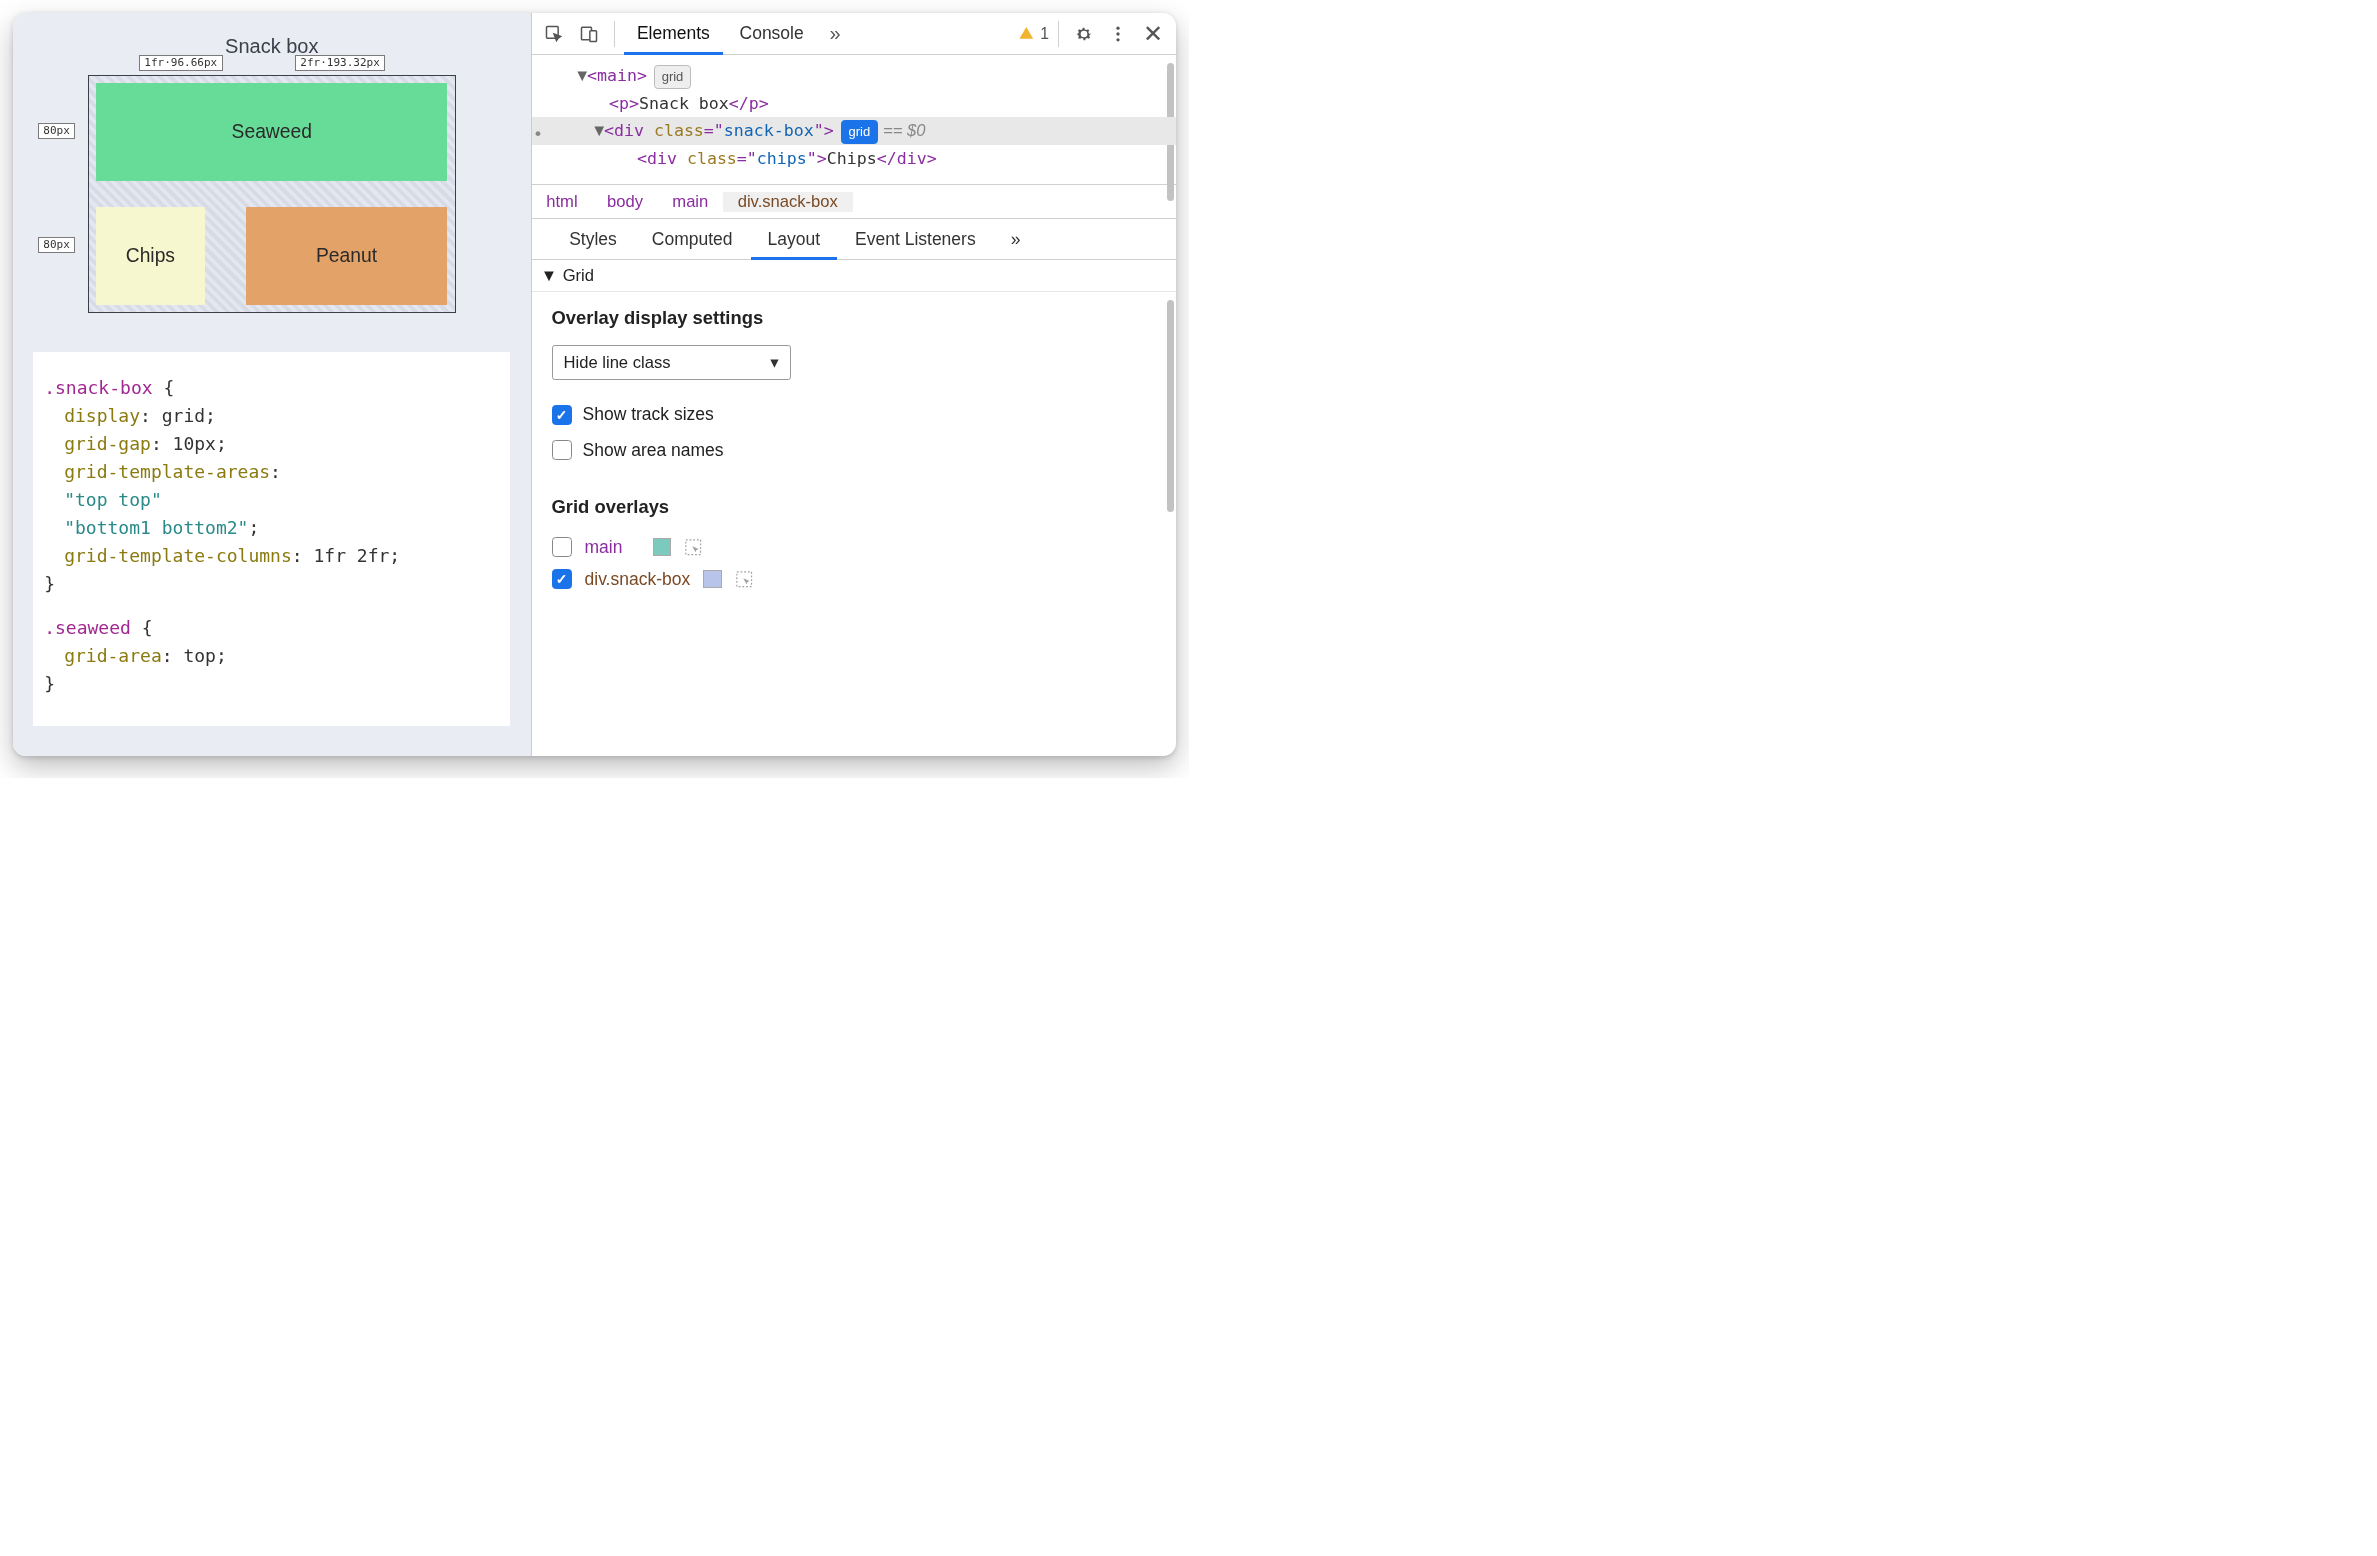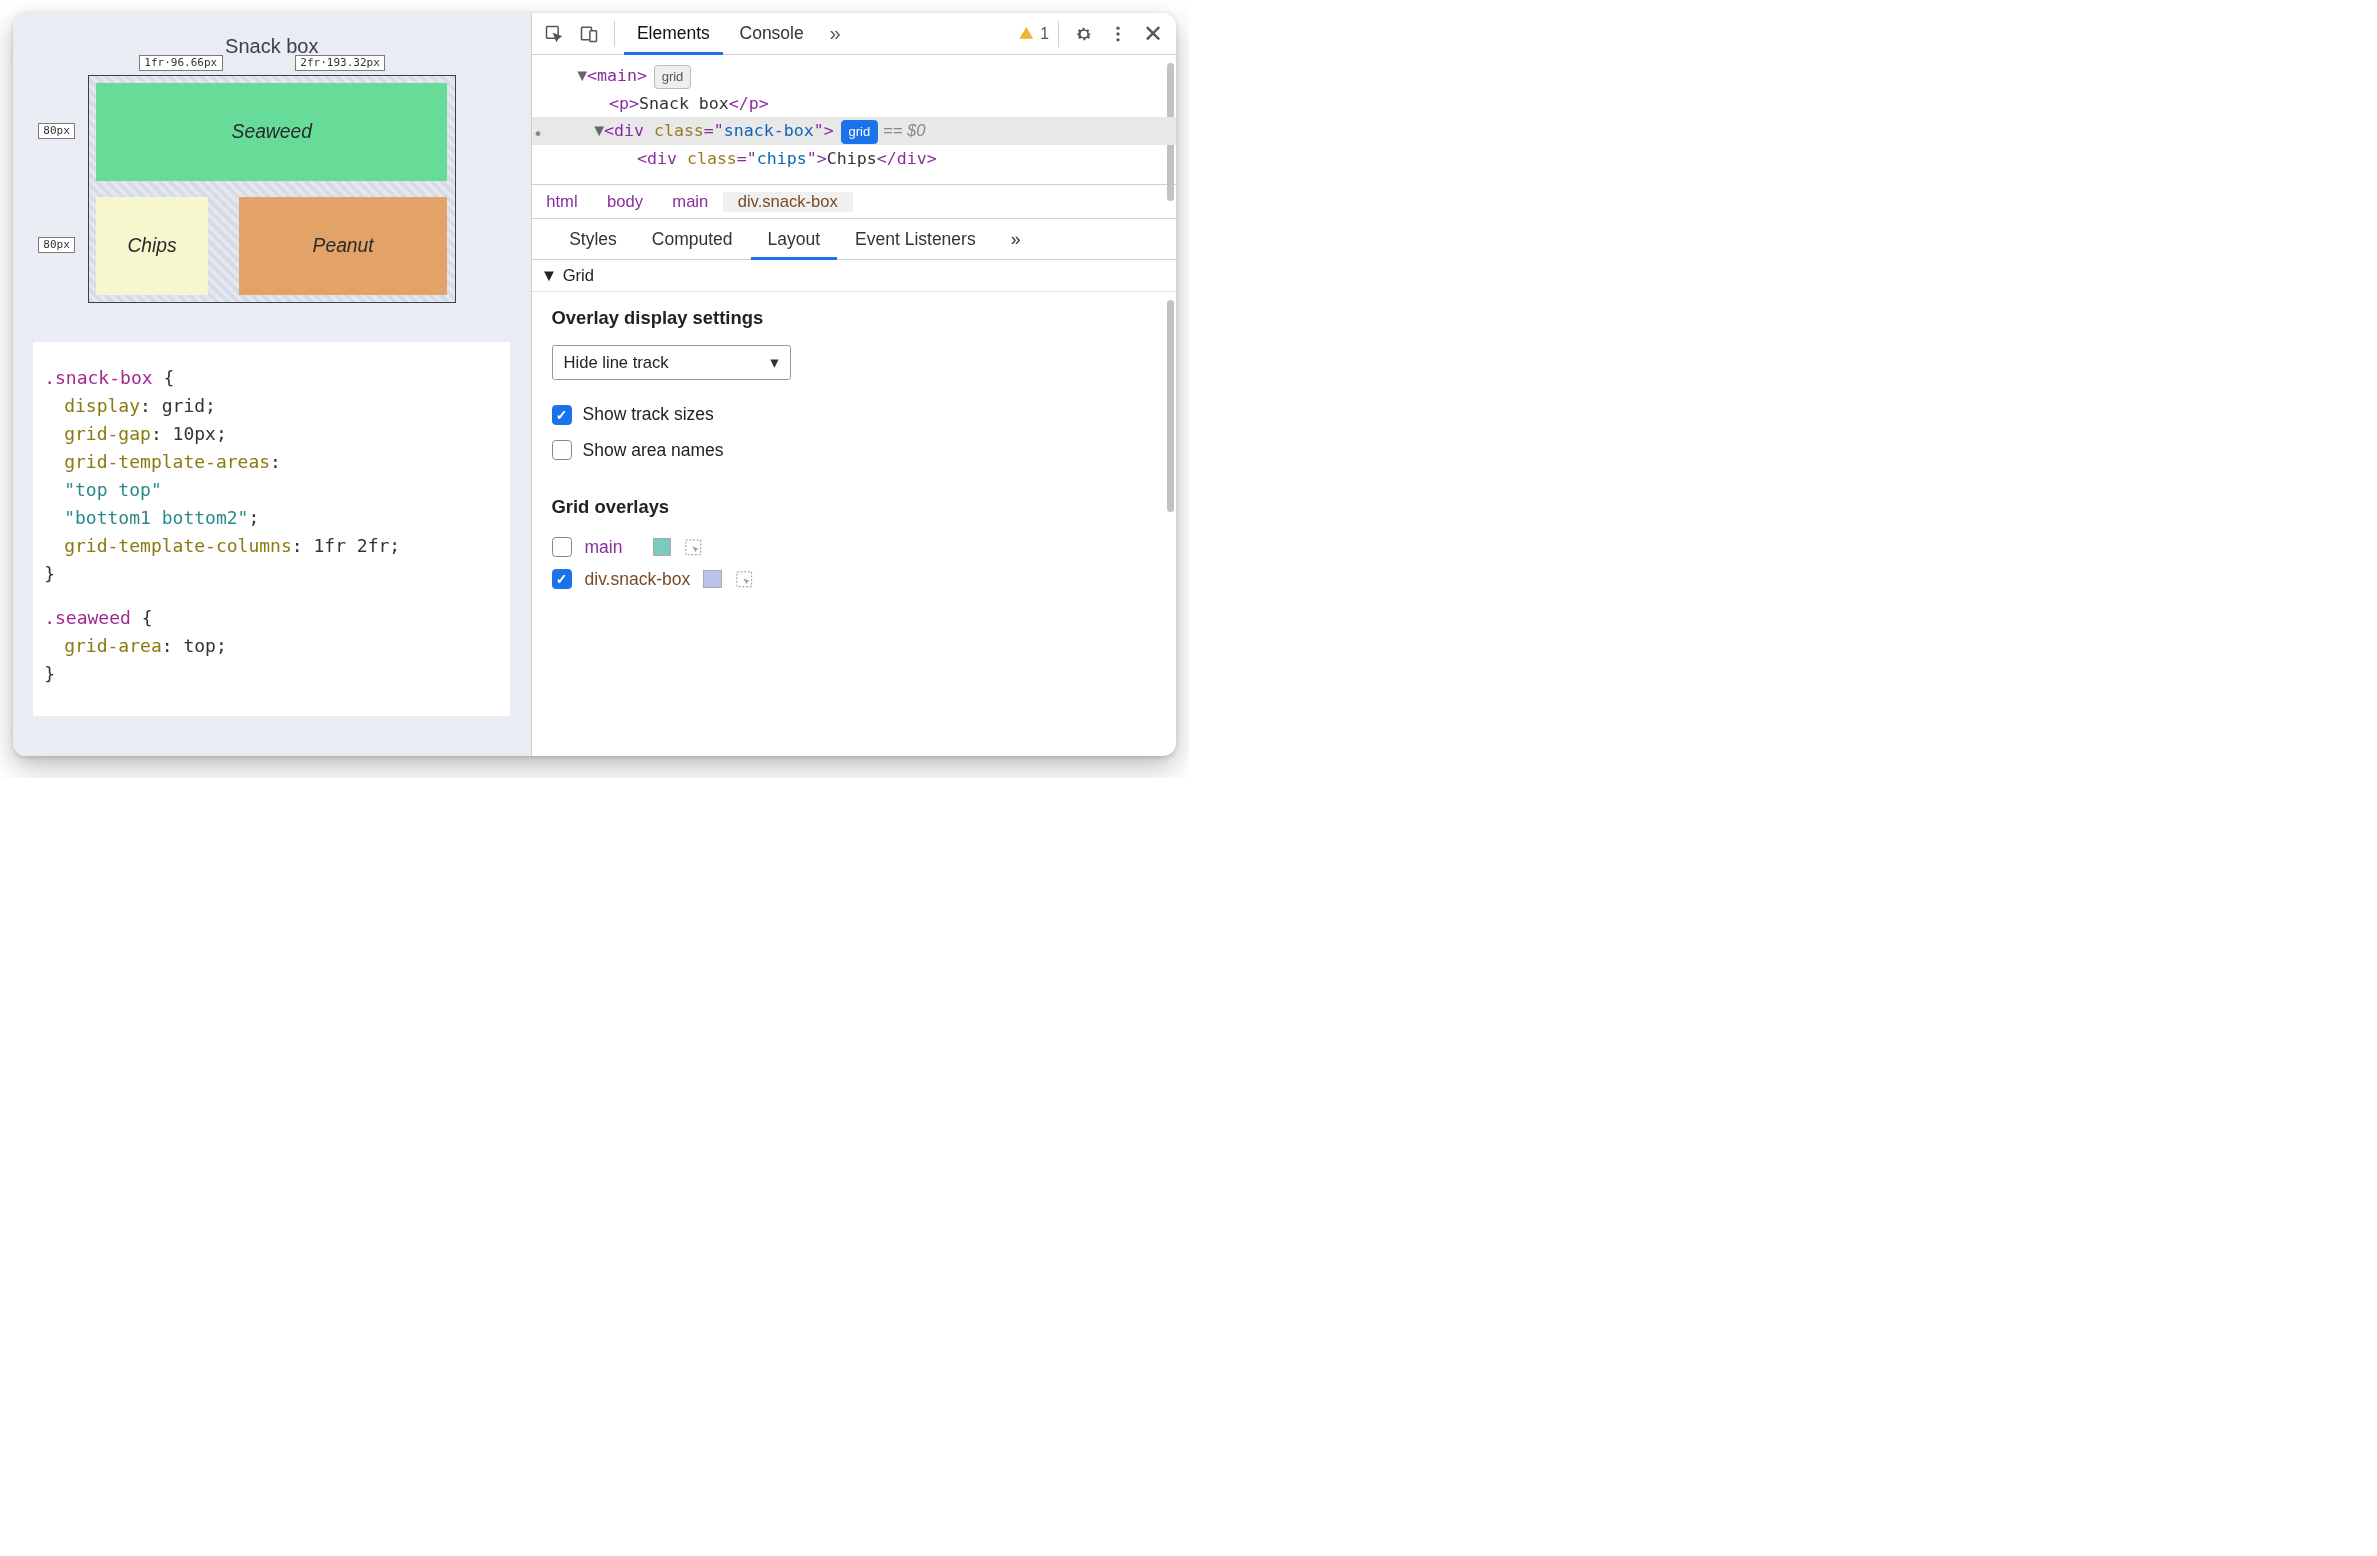--- a/index.html
+++ b/index.html
@@ -35,26 +35,25 @@
 }
 .gridbox-wrap {
   position: relative;
   margin: 0 auto;
   width: 368px;
 }
 .gridbox {
   display: grid;
   grid-template-columns: 1fr 2fr;
   grid-template-rows: 98px 98px;
-  gap: 16px;
+  gap: 26px;
   padding: 7.4px;
   background: repeating-linear-gradient(45deg, #d7dbe6 0 3.7px, #e4e7f0 3.7px 7.4px);
   border: 1.8px solid #3a3f4a;
   position: relative;
-  font-style: italic;
 }
 .sw { grid-column: 1 / span 2; background: #67dc98; display:flex; align-items:center; justify-content:center;}
 .ch { background: #f6f6cf; display:flex; align-items:center; justify-content:center;}
 .pn { background: #e3a368; display:flex; align-items:center; justify-content:center;margin-left:15px;}
 .cell-label { font-size: 19.3px; color: #2a2a2a; }
 
 .ol { position:absolute; font-family: Menlo, Consolas, monospace; font-size: 11px; background:#fff; border:0.9px solid #7a7a7a; padding:0.9px 4.6px; color:#333; white-space:nowrap; }
 .ol-col1 { top:-20px; left:51px; }
 .ol-col2 { top:-20px; left:207px; }
 .ol-row1 { top:48px; left:-50px; }
@@ -296,21 +295,21 @@
       <div class="subtab">»</div>
     </div>
 
     <div class="section-head">
       <span>▼</span>
       <span>Grid</span>
     </div>
 
     <div class="panel-body">
       <div class="ods-title">Overlay display settings</div>
-      <div class="select">Hide line track</div>
+      <div class="select">Hide line class</div>
 
       <div class="cb-row">
         <div class="cb checked"></div>
         <span>Show track sizes</span>
       </div>
       <div class="cb-row">
         <div class="cb"></div>
         <span>Show area names</span>
       </div>
 

